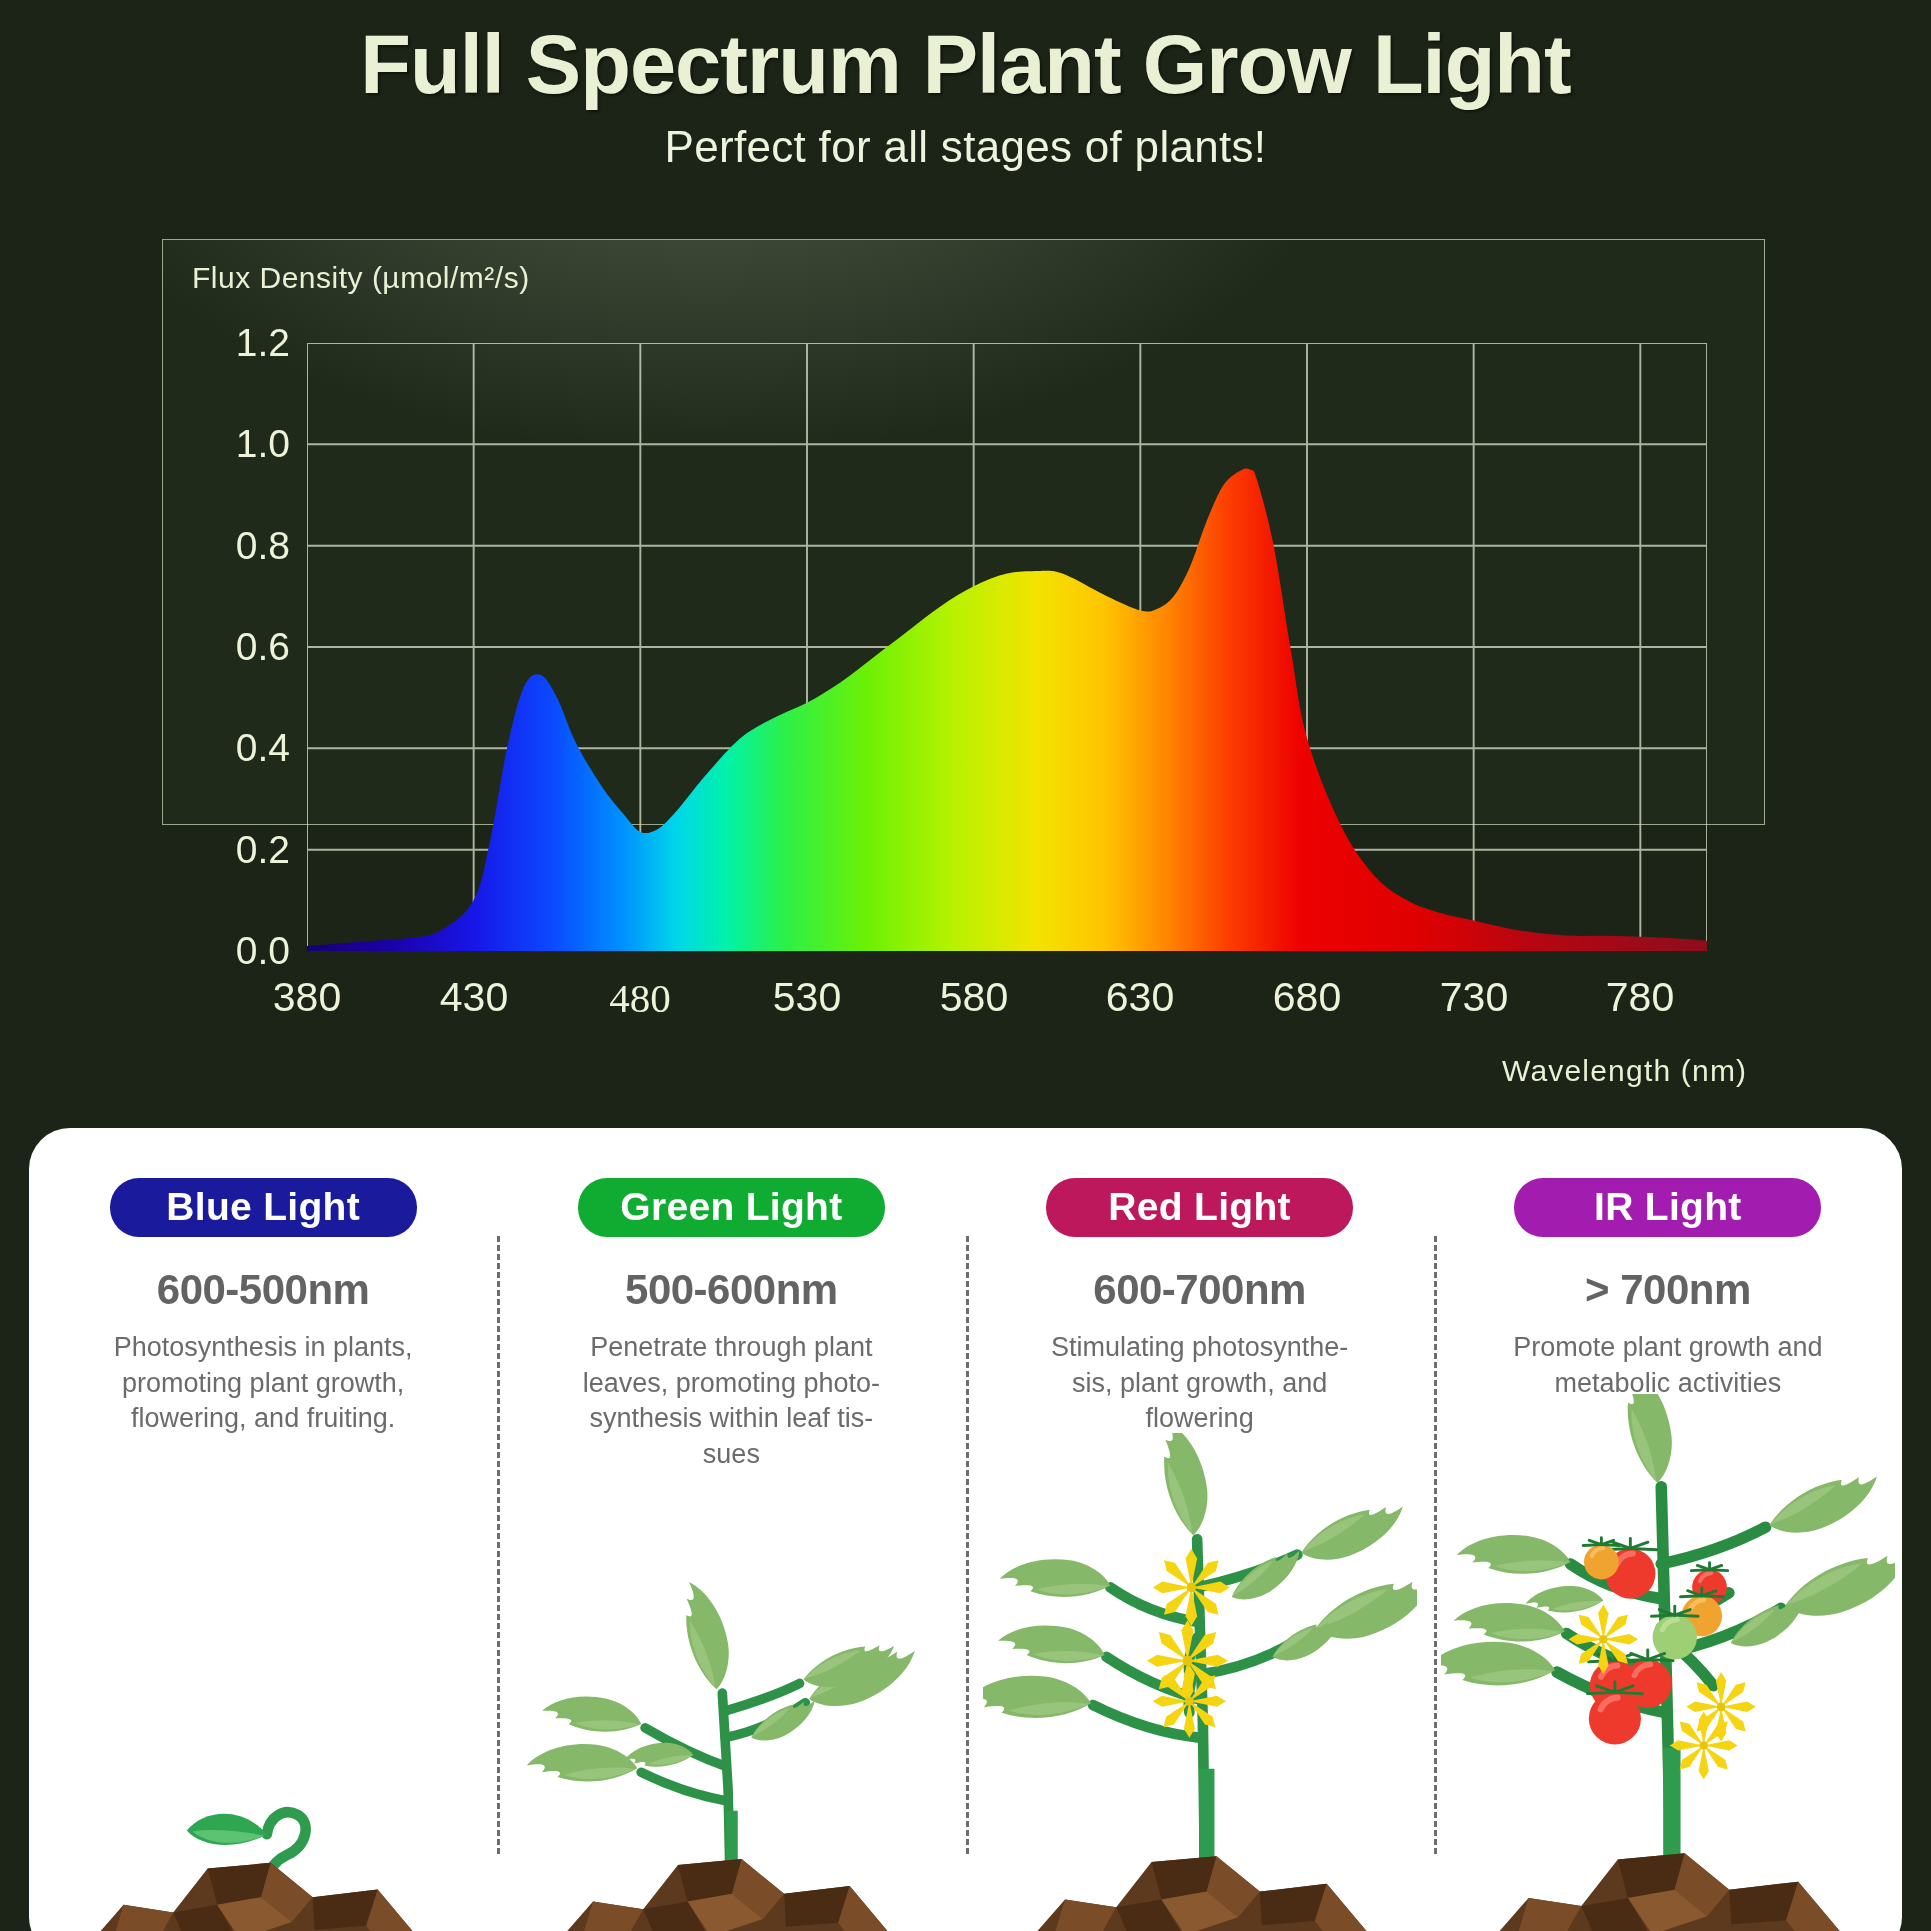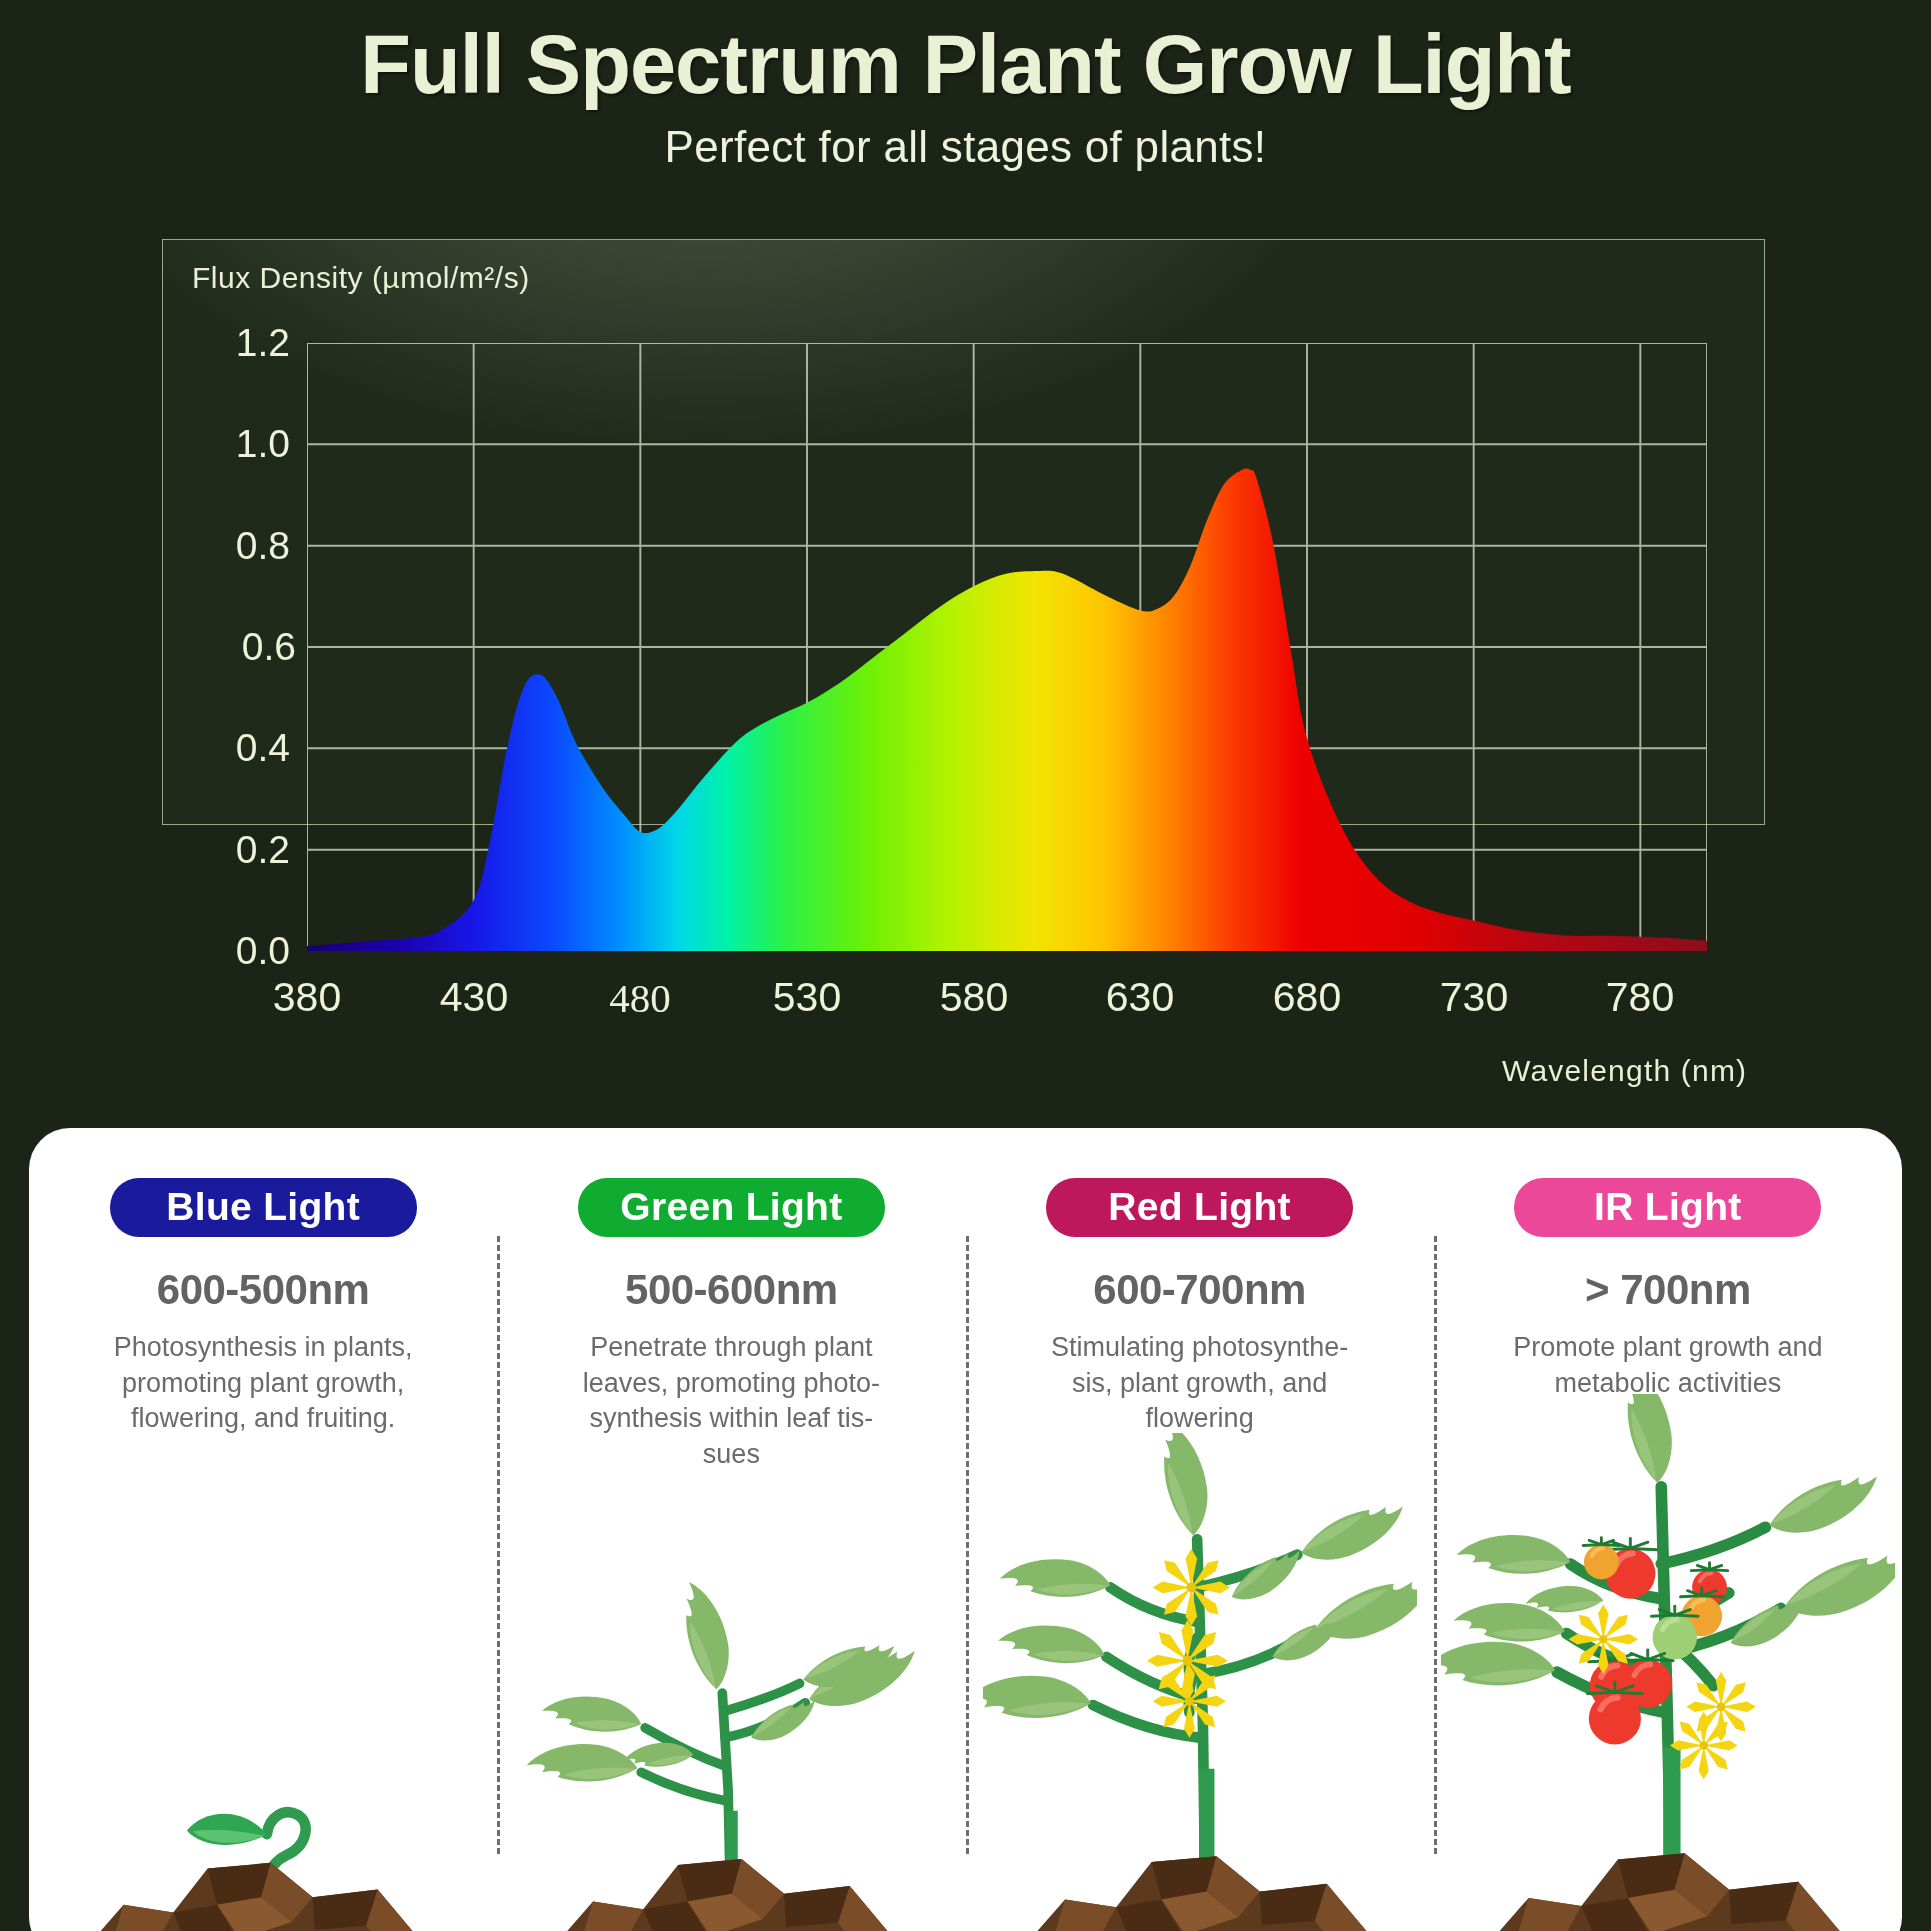--- a/index.html
+++ b/index.html
@@ -86,21 +86,21 @@
   </div>
 
   <div class="chart-panel">
     <div class="axis-y-title">Flux Density (µmol/m²/s)</div>
   </div>
 
   <div id="yticks">
       <div class="ytick" style="left: 174px; top: 343px; width: 116px;">1.2</div>
       <div class="ytick" style="left: 174px; top: 444px; width: 116px;">1.0</div>
       <div class="ytick" style="left: 174px; top: 546px; width: 116px;">0.8</div>
-      <div class="ytick" style="left: 180px; top: 647px; width: 116px;">0.6</div>
+      <div class="ytick" style="left: 174px; top: 647px; width: 116px;">0.6</div>
       <div class="ytick" style="left: 174px; top: 748px; width: 116px;">0.4</div>
       <div class="ytick" style="left: 174px; top: 850px; width: 116px;">0.2</div>
       <div class="ytick" style="left: 174px; top: 951px; width: 116px;">0.0</div>
     </div>
 
   <div id="xticks">
       <div class="xtick" style="left: 307px; top: 974px;">380</div>
       <div class="xtick" style="left: 474px; top: 974px;">430</div>
       <div class="xtick" style="left: 640px; top: 974px; font-family: Liberation Serif, serif;">480</div>
       <div class="xtick" style="left: 807px; top: 974px;">530</div>
@@ -317,21 +317,21 @@
     <path d="M140 40 L206 34 L196 70 L150 78 Z" fill="#4a2c14"></path>
     <path d="M52 78 L104 86 L86 118 L40 118 Z" fill="#7a4d28"></path>
     <path d="M206 34 L250 70 L228 96 L196 70 Z" fill="#7a4d28"></path>
     <path d="M250 70 L318 62 L306 100 L252 104 Z" fill="#4a2c14"></path>
     <path d="M318 62 L360 112 L320 118 L306 100 Z" fill="#7a4d28"></path>
     <path d="M104 86 L150 78 L170 112 L118 118 Z" fill="#4a2c14"></path>
     <path d="M150 78 L196 70 L228 96 L174 114 Z" fill="#8a5930"></path>
     <path d="M10 126 L40 118 L86 118 L96 126 Z" fill="#6b4322"></path>
   </g>
     </svg></div></div>
-        <div class="col"><div class="badge" style="background: #ec4899;">IR Light</div><div class="range">&gt; 700nm</div><div class="desc">Promote plant growth and metabolic activities</div><div class="plant"><svg width="454" height="560" viewBox="0 0 470 580">
+        <div class="col"><div class="badge" style="background: #a21caf;">IR Light</div><div class="range">&gt; 700nm</div><div class="desc">Promote plant growth and metabolic activities</div><div class="plant"><svg width="454" height="560" viewBox="0 0 470 580">
       <g stroke="#2a8c42" stroke-width="12" fill="none" stroke-linecap="round">
         <path d="M238 486 L234 320 L228 96"></path>
         <path d="M232 330 C192 322 156 308 120 288"></path>
         <path d="M230 290 C192 282 160 268 130 248"></path>
         <path d="M232 268 C274 260 312 246 352 222"></path>
         <path d="M228 212 C190 206 160 194 134 176"></path>
         <path d="M228 176 C266 168 302 156 336 138"></path>
         <path d="M228 242 C252 232 276 220 298 206"></path>
         <path d="M234 254 C252 268 268 284 282 302"></path>
       </g>

